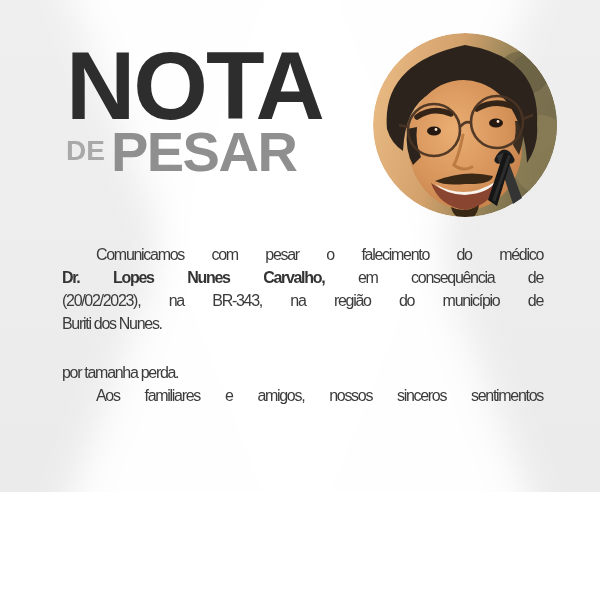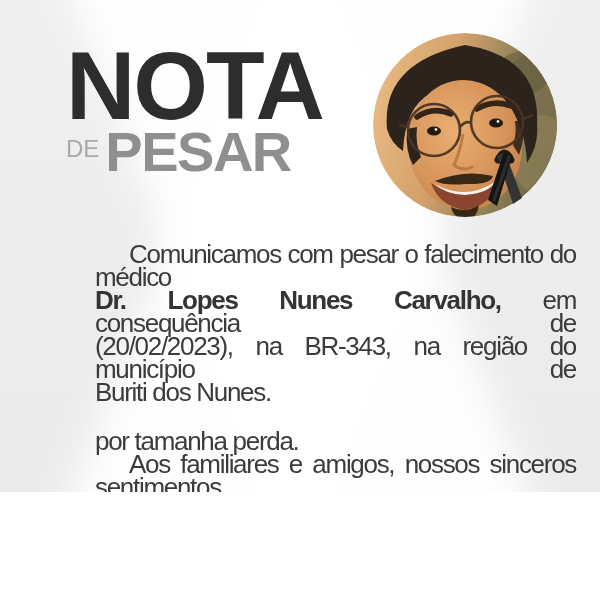--- a/index.html
+++ b/index.html
@@ -12,31 +12,31 @@
   .band { position:absolute; left:50%; top:50%; width:250px; height:980px;
           background:rgba(255,255,255,0.93); filter:blur(18px); }
   .band-a { transform:translate(-50%,-50%) rotate(21deg); }
   .band-b { transform:translate(-50%,-50%) rotate(-21deg); }
   .content { position:absolute; inset:0; }
 
   .title-block { position:absolute; left:66px; top:46px; }
   .nota { font-size:96px; font-weight:800; letter-spacing:-2px;
           line-height:80px; color:#2d2d2d; }
   .pesar-line { display:flex; align-items:flex-start; margin-top:4px; }
-  .de   { font-size:24px; font-weight:400; color:#a9a9a9; line-height:1; padding-top:7px; }
+  .de   { font-size:28px; font-weight:700; color:#a9a9a9; line-height:1; padding-top:7px; }
   .pesar{ font-size:56px; font-weight:800; color:#8f8f8f; line-height:0.78;
           letter-spacing:-1.5px; margin-left:6px; }
 
   .photo { position:absolute; left:373px; top:33px; width:184px; height:184px;
            border-radius:50%; overflow:hidden; }
   .ribbon { position:absolute; left:481px; top:144px; width:47px; height:68px; z-index:3; }
 
   .obituary { position:absolute; left:62px; top:243px; width:481px;
-              font-size:26px; line-height:23px; letter-spacing:-1.3px;
-              color:#3b3b3b;margin-left:33px; }
+              font-size:16px; line-height:23px; letter-spacing:-1.3px;
+              color:#3b3b3b; }
   .paragraph + .paragraph { margin-top:26px; }
   .text-line { text-align:justify; text-align-last:justify; white-space:normal; }
   .text-line.last { text-align-last:left; }
   .text-line.indent { text-indent:34px; }
   .text-line strong { font-weight:700; color:#343434; }
 
   .footer { position:absolute; left:0; top:506px; width:600px;
             display:flex; justify-content:center; align-items:center; gap:10px; }
   .logo-circle { width:48px; height:48px; flex:0 0 auto; }
   .logo-col { display:flex; flex-direction:column; align-items:center; }

